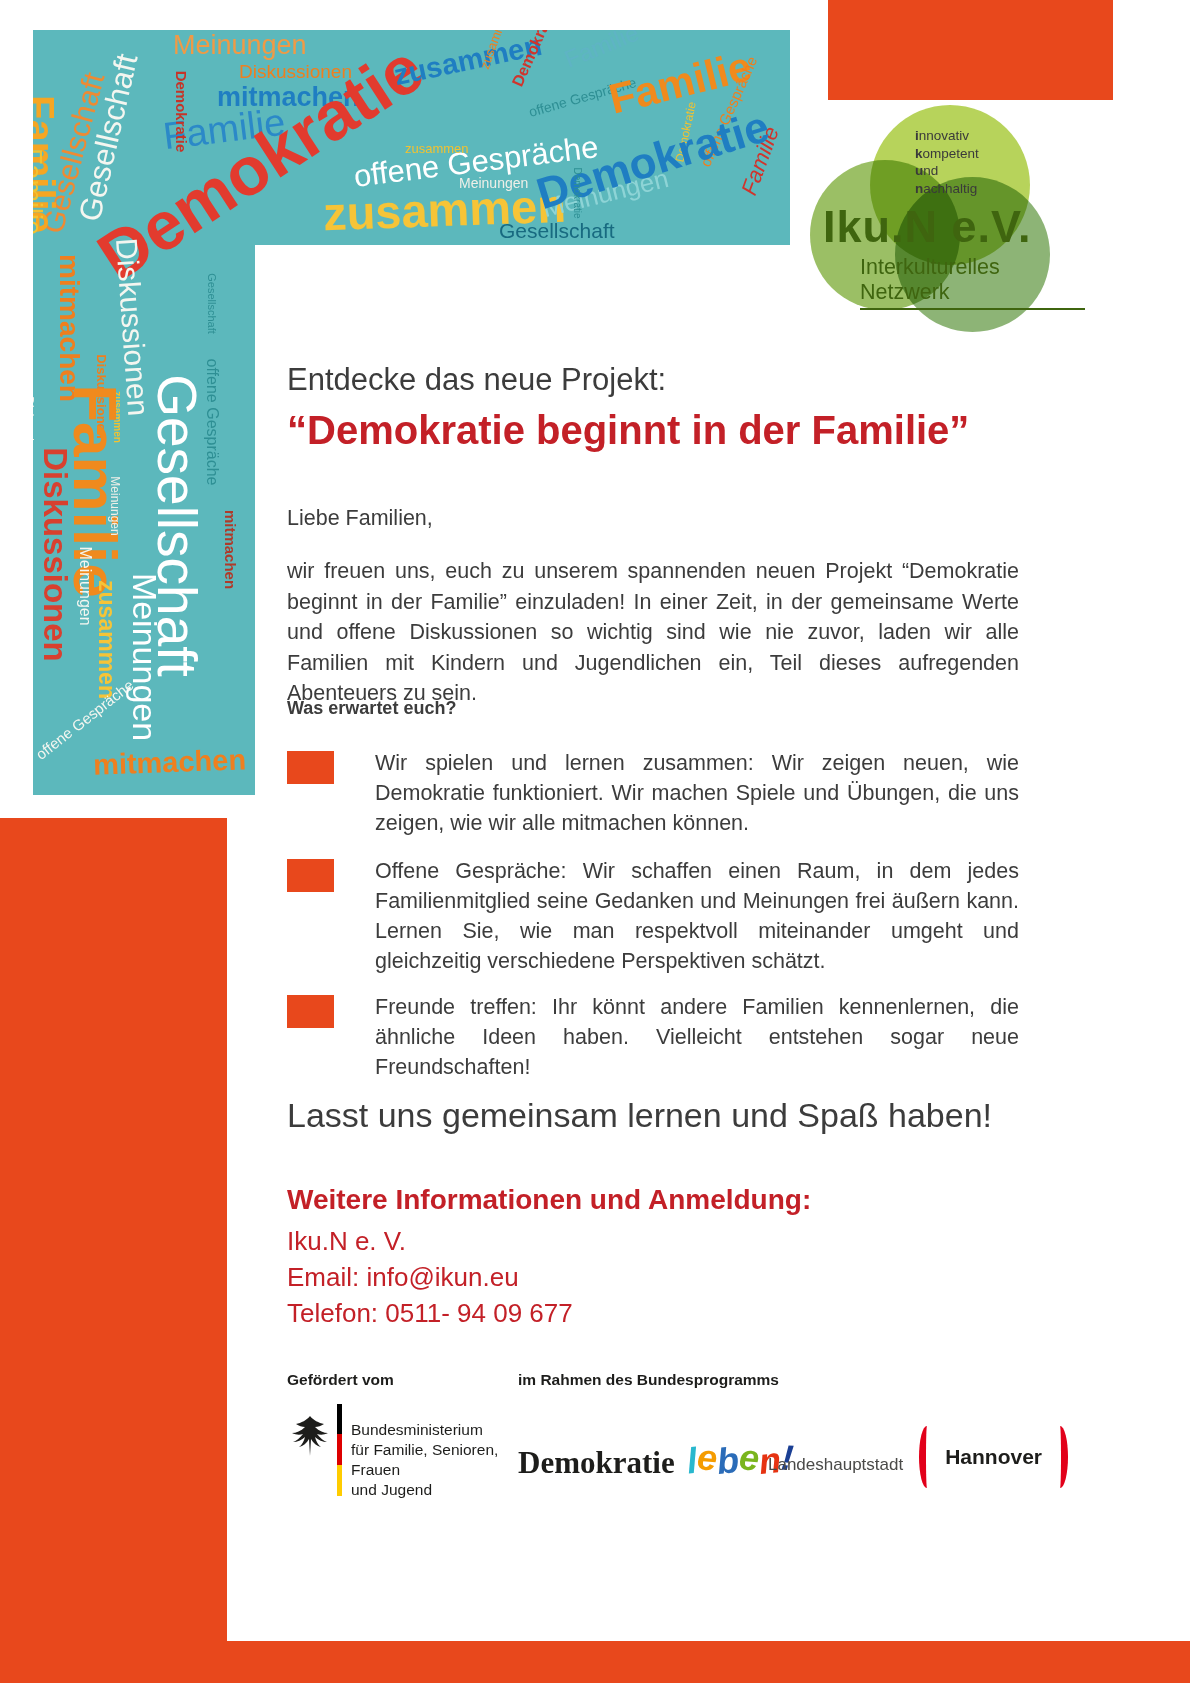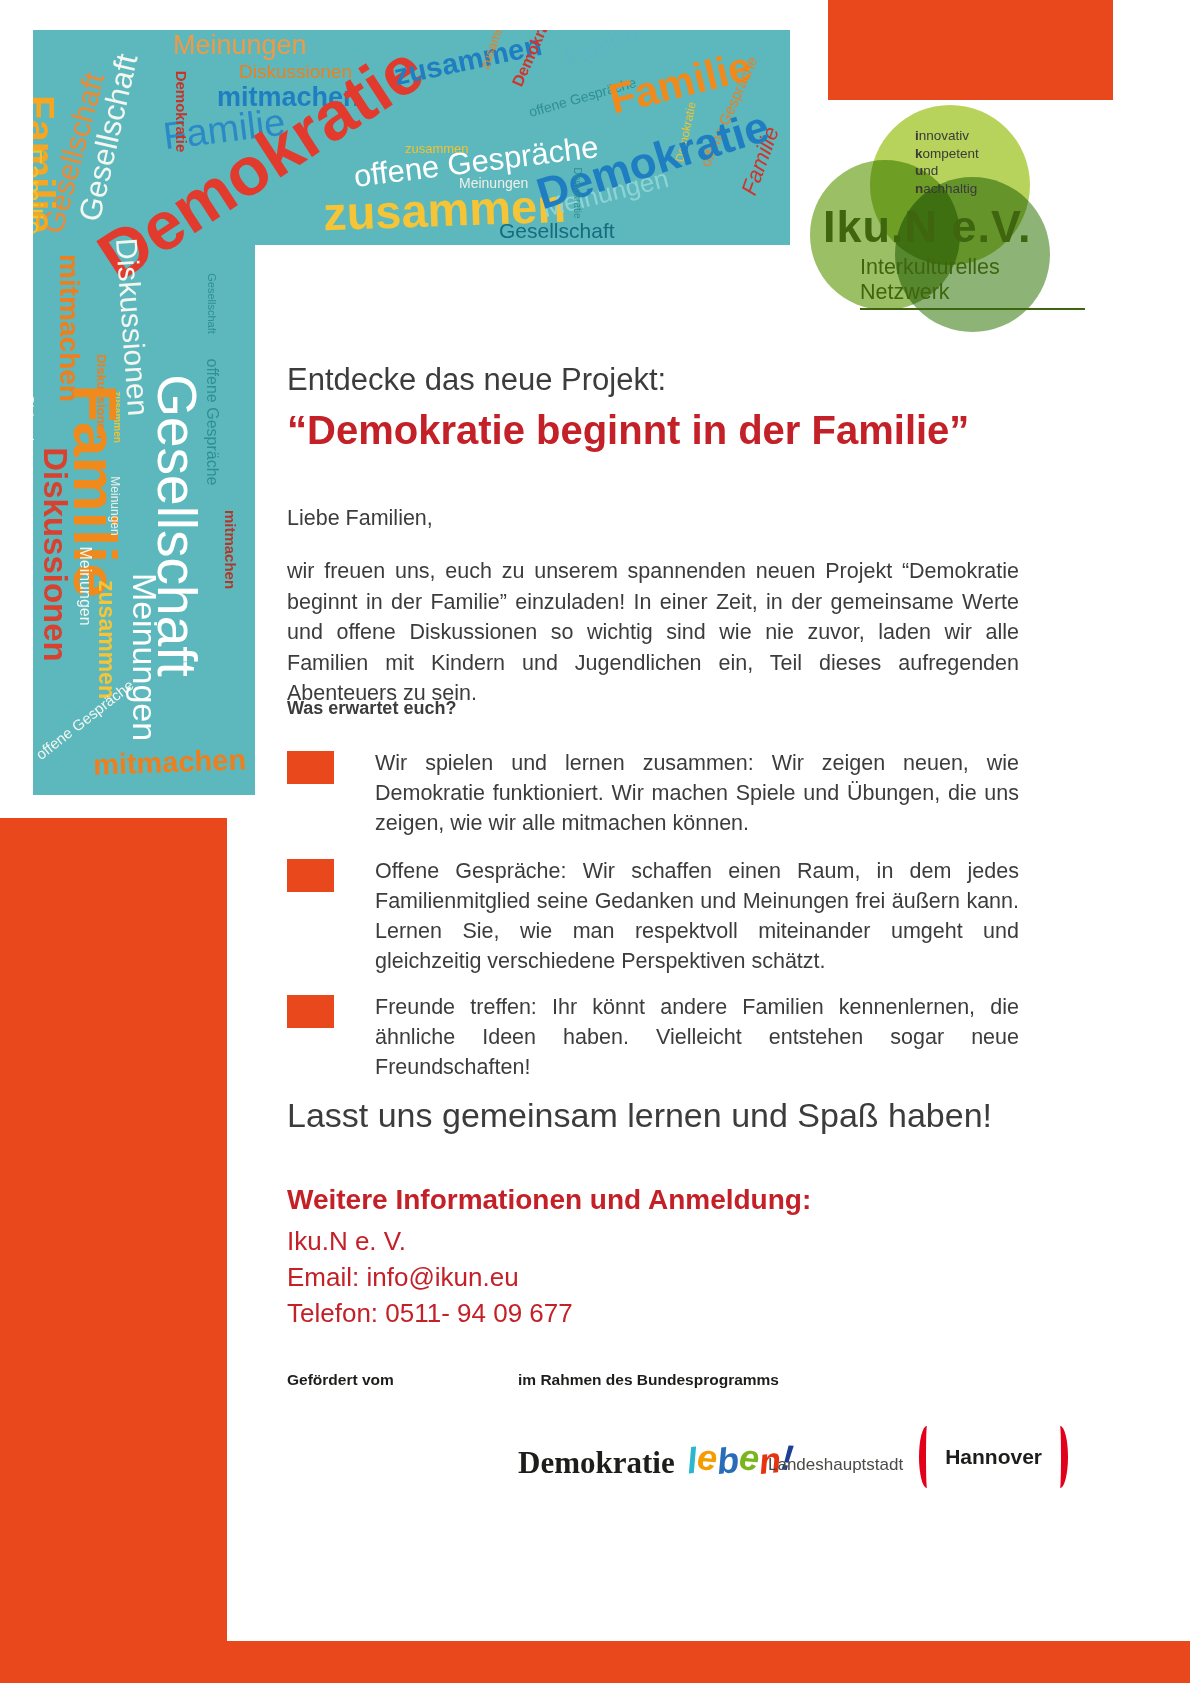--- a/index.html
+++ b/index.html
@@ -166,20 +166,33 @@
   <p class="contact-h">Weitere Informationen und Anmeldung:</p>
   <div class="contact">
     <p>Iku.N e. V.</p>
     <p>Email: info@ikun.eu</p>
     <p>Telefon: 0511- 94 09 677</p>
   </div>
 
   <div class="funded-label">Gefördert vom</div>
   <div class="program-label">im Rahmen des Bundesprogramms</div>
 
+  <div class="ministry">
+    <span class="eagle">
+      <svg width="46" height="42" viewBox="0 0 46 42">
+          <path fill="#1D1D1B" d="M23 2c-3 4-9 7-14 8 3 2 6 3 9 3-4 4-9 6-13 6 4 2 8 2 11 1-3 4-7 7-10 8 4 0 9-2 12-5-1 4-3 8-6 10 4-1 8-4 10-8l1 17 1-17c2 4 6 7 10 8-3-2-5-6-6-10 3 3 8 5 12 5-3-1-7-4-10-8 3 1 7 1 11-1-4 0-9-2-13-6 3 0 6-1 9-3-5-1-11-4-14-8z"></path>
+        </svg>
+    </span>
+    <span class="stripe"></span>
+    <div class="mtext">
+      <div>Bundesministerium</div>
+      <div>für Familie, Senioren, Frauen</div>
+      <div>und Jugend</div>
+    </div>
+  </div>
 
   <div class="dl-logo">
     <span class="dword">Demokratie</span>
     <span class="leben" id="leben"><span style="color: rgb(41, 184, 206);">l</span><span style="color: rgb(245, 156, 0);">e</span><span style="color: rgb(43, 108, 184);">b</span><span style="color: rgb(122, 181, 29);">e</span><span style="color: rgb(230, 51, 18);">n</span><span style="color: rgb(26, 63, 148);">!</span></span>
   </div>
 
   <div class="hannover">
     <span class="city-label">Landeshauptstadt</span>
     <span class="bracket-l"></span>
     <span class="city-name">Hannover</span>

